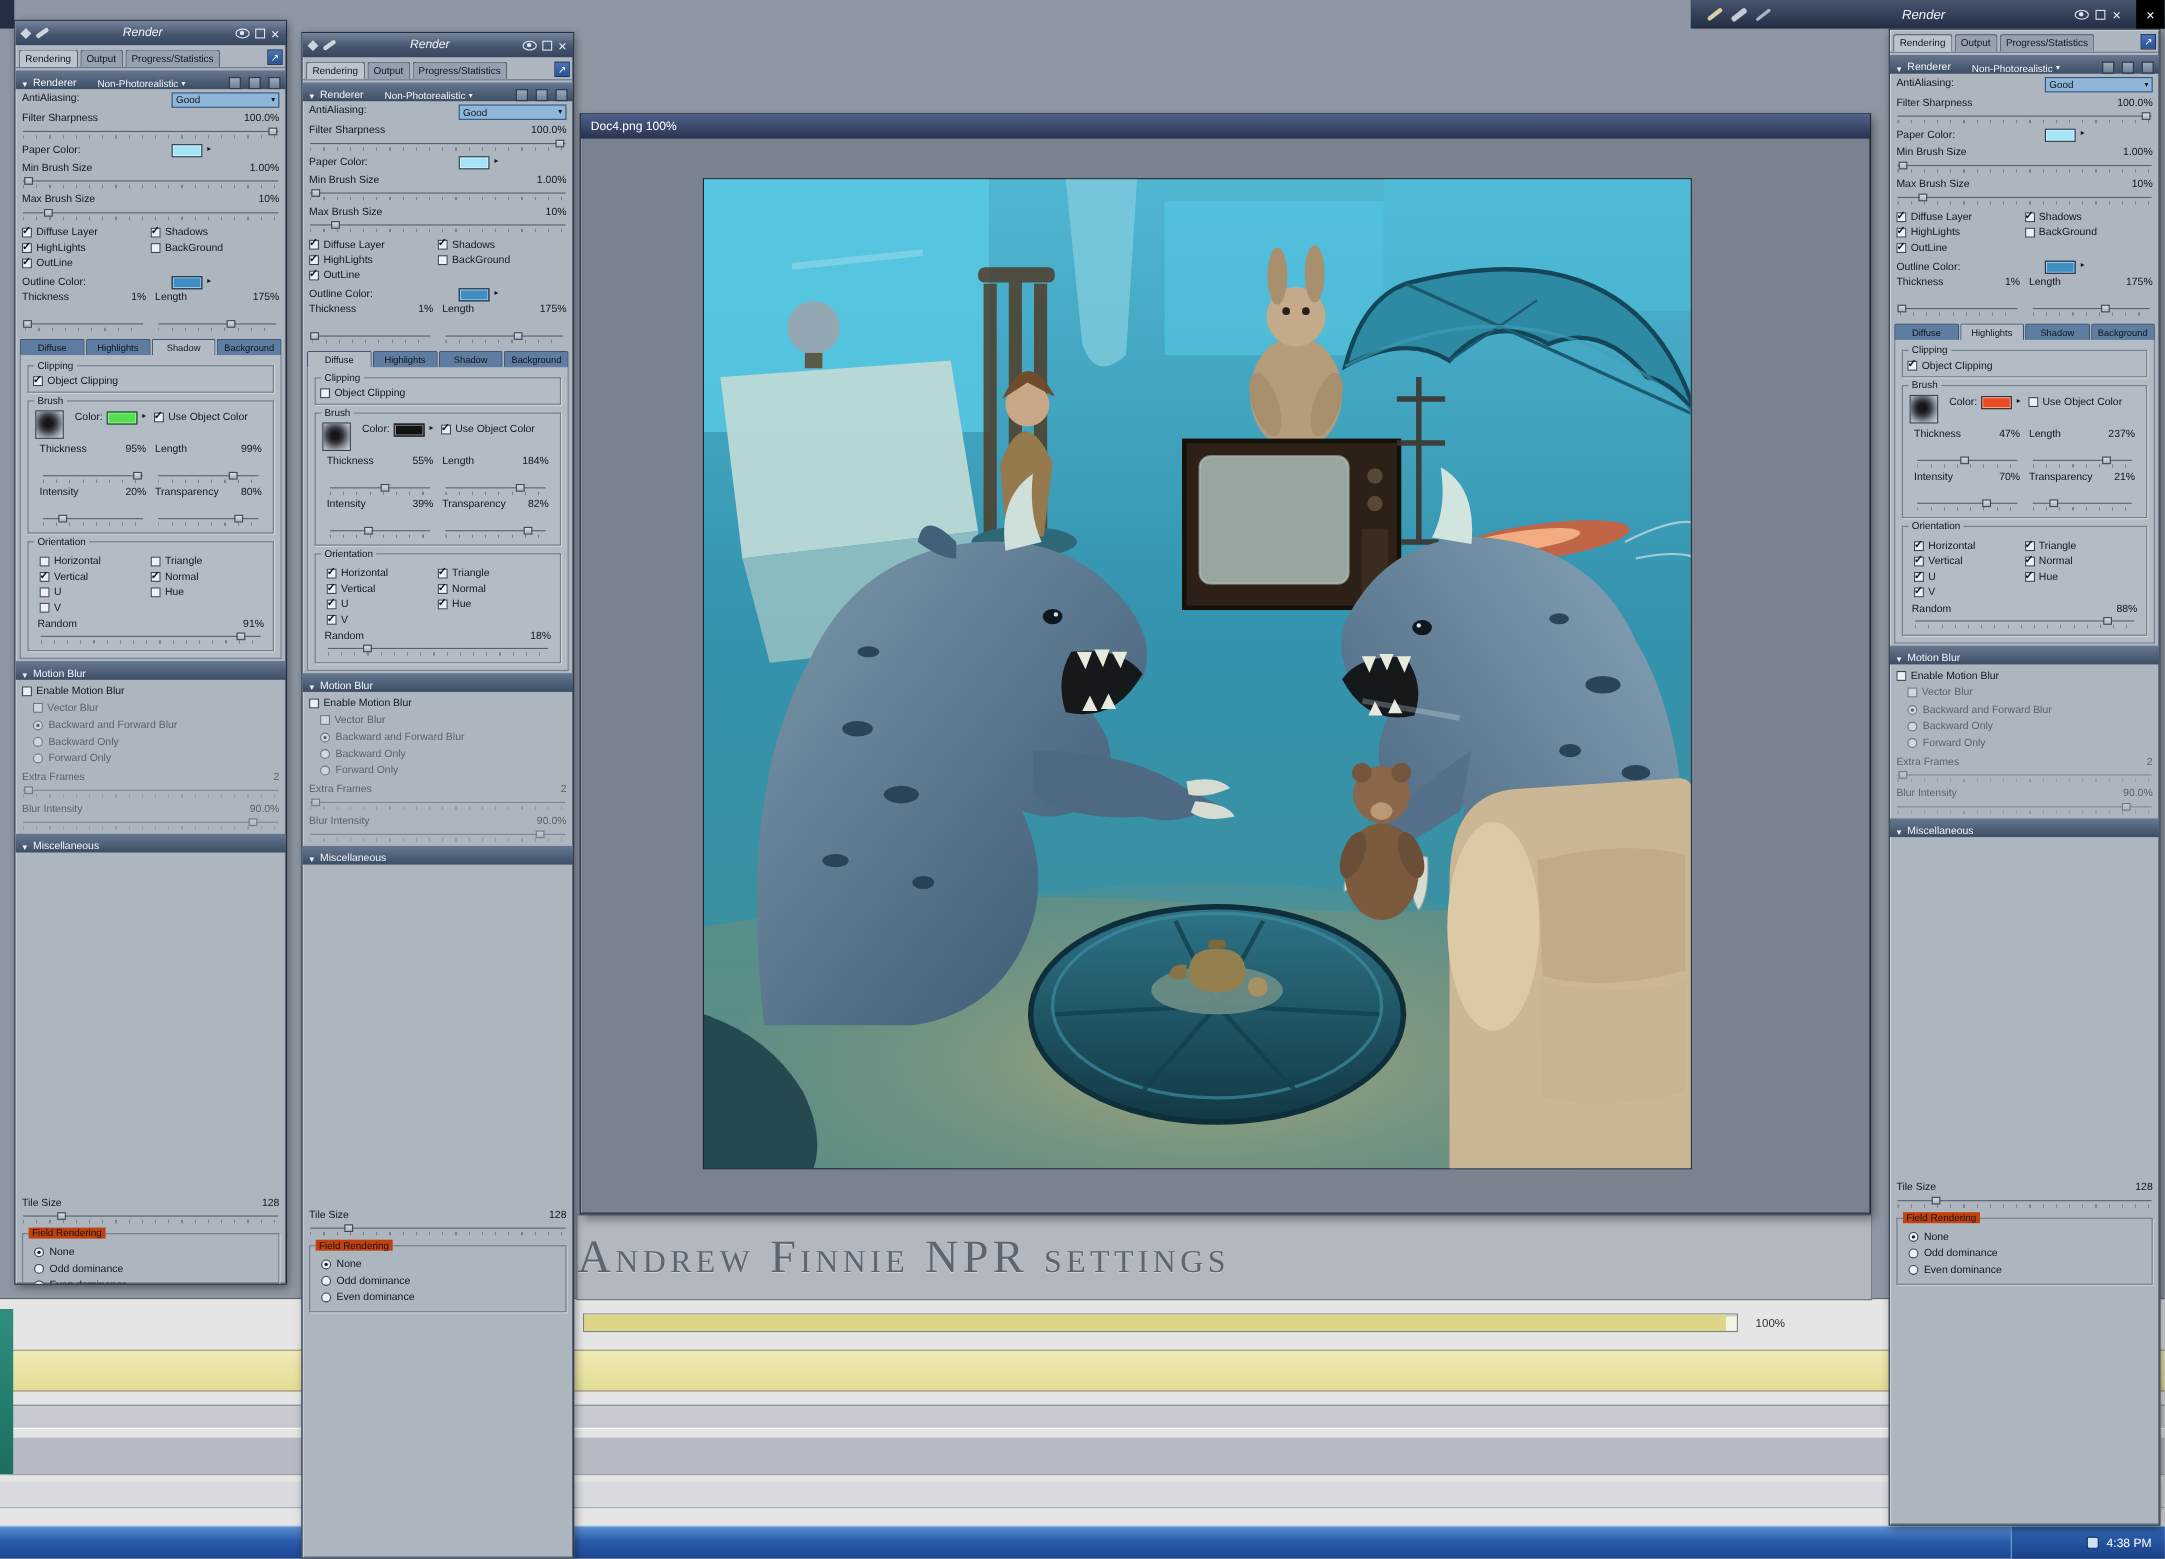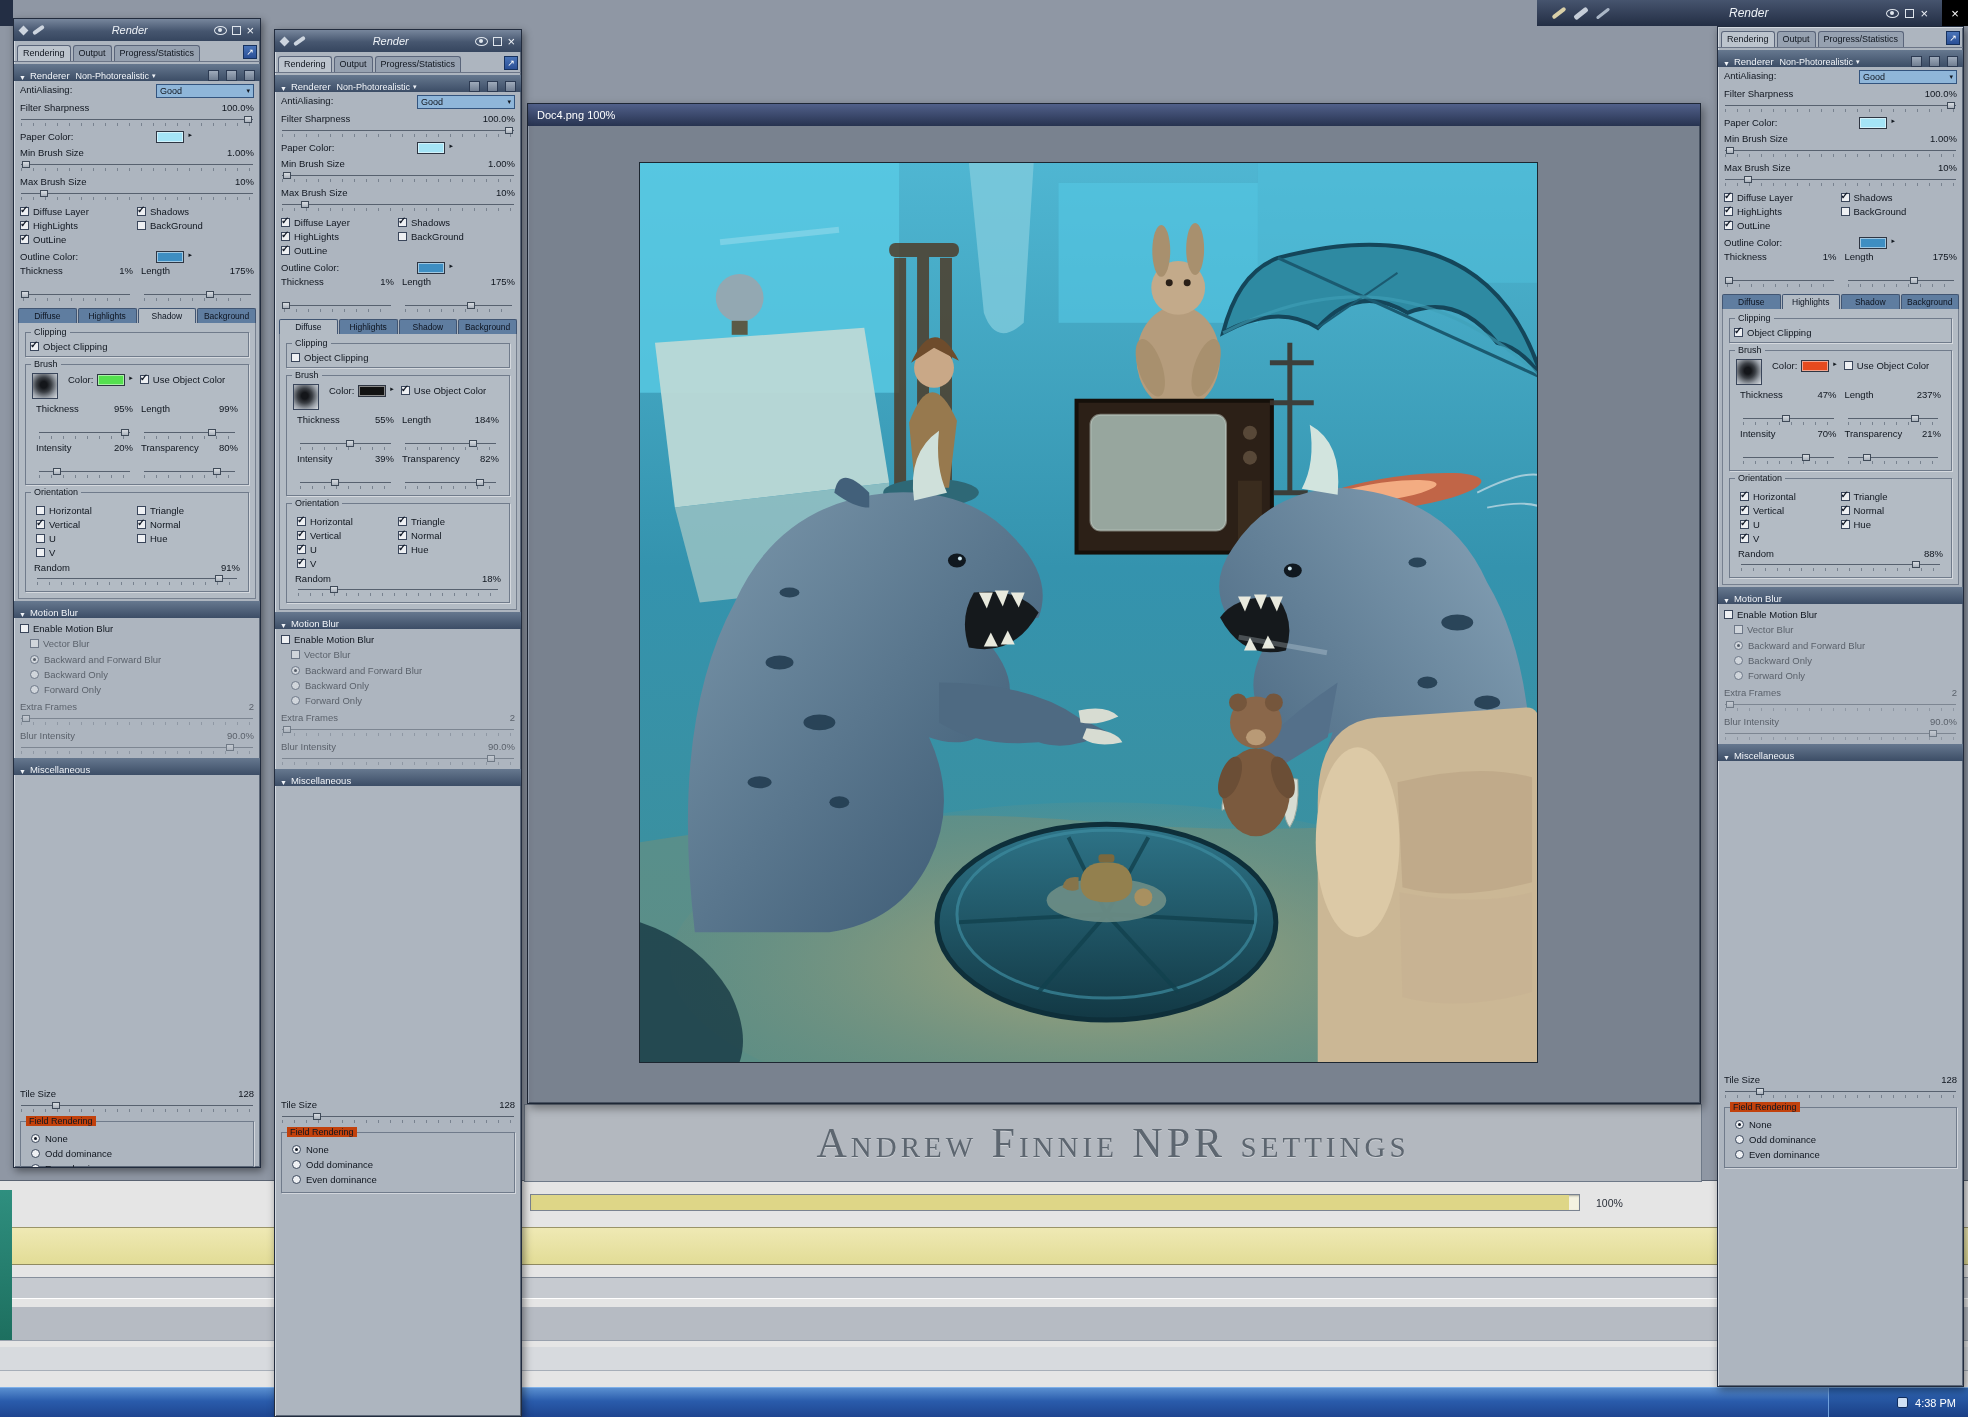--- a/index.html
+++ b/index.html
@@ -25,21 +25,21 @@
 
   .tabs{flex:none;position:relative;display:flex;align-items:flex-end;gap:2px;height:21px;padding:5px 22px 0 3px;border-bottom:1px solid #6b7587;}
   .tab{padding:2px 5px 3px;font-size:9px;background:#96a1b0;border:1px solid #5a657a;border-bottom:none;border-radius:3px 3px 0 0;white-space:nowrap;}
   .tab.sel{background:#bcc4cd;}
   .tab-btn{position:absolute;right:3px;top:4px;width:14px;height:14px;background:linear-gradient(#4a74b8,#2a4f96);
     border:1px solid #16315e;color:#fff;font-size:9px;text-align:center;line-height:13px;}
 
   .sect{flex:none;height:17px;display:flex;align-items:flex-end;gap:4px;padding:0 5px;margin-top:2px;
     background:linear-gradient(180deg,#66788f,#3c4d66);color:#f2f5f9;font-size:9.5px;}
   .sect .tri{font-size:7px;line-height:1;}
-  .hdr-combo{display:flex;align-items:center;gap:3px;margin-left:2px;font-size:9px;}
+  .hdr-combo{display:flex;align-items:center;gap:3px;margin-left:15px;font-size:9px;}
   .mini-arrows{font-size:7px;}
   .hdr-btn{width:11px;height:11px;margin-left:3px;background:linear-gradient(#9fabbb,#707e92);border:1px solid #2c3a52;flex:none;}
 
   .row{flex:none;display:flex;align-items:flex-start;gap:4px;padding:3px 6px 1px;font-size:9.5px;}
   .row.tight{padding:1px 4px 0;}
   .val{margin-left:auto;}
   .slider{flex:none;position:relative;height:11px;margin:1px 7px 2px;}
   .slider::before{content:"";position:absolute;left:0;right:0;top:4px;height:1px;background:#57616f;}
   .slider::after{content:"";position:absolute;left:0;right:0;bottom:0;height:3px;
     background:repeating-linear-gradient(90deg,#78828f 0 1px,transparent 1px 12px);}
@@ -86,21 +86,21 @@
 
   
   #doc-window{position:absolute;left:527px;top:103px;width:1174px;height:1001px;background:#79828f;
     border:1px solid #1e2736;box-shadow:inset 1px 1px 0 #99a4b4, inset -1px -1px 0 #46505f, 3px 4px 9px rgba(0,0,0,.4);z-index:15;}
   #doc-title{height:22px;background:linear-gradient(180deg,#51608a,#273350);color:#fff;font-size:11px;display:flex;align-items:center;padding:0 9px;}
   #doc-canvas{position:absolute;left:0;right:0;top:22px;bottom:0;overflow:hidden;}
   #render-image{position:absolute;left:111px;top:36px;width:899px;height:901px;border:1px solid #1c2630;display:block;}
 
   
   #caption-strip{position:absolute;left:524px;top:1104px;width:1178px;height:78px;background:#b3b8bf;
-    border:1px solid #6e7988;z-index:14;display:flex;align-items:center;justify-content:center;}
+    border:1px solid #6e7988;z-index:14;display:flex;align-items:center;}
   #caption-text{font-family:"Liberation Serif",serif;font-variant:small-caps;font-size:42px;letter-spacing:4px;
     color:#5d6670;text-shadow:0 1px 0 rgba(255,255,255,.35);}
 
   
   #bottom-window{position:absolute;left:0;top:1180px;width:1968px;height:237px;background:#e5e5e5;border-top:1px solid #5a6372;z-index:5;}
   .prog-track{position:absolute;left:530px;top:13px;width:1050px;height:17px;background:#f4f2e0;
     border:1px solid #7a8390;box-shadow:inset 1px 1px 2px rgba(0,0,0,.3);}
   .prog-fill{width:99%;height:100%;background:#ded687;}
   .prog-label{position:absolute;left:1596px;top:16px;font-size:10.5px;color:#2a2f38;}
   .band{position:absolute;left:0;right:0;}

